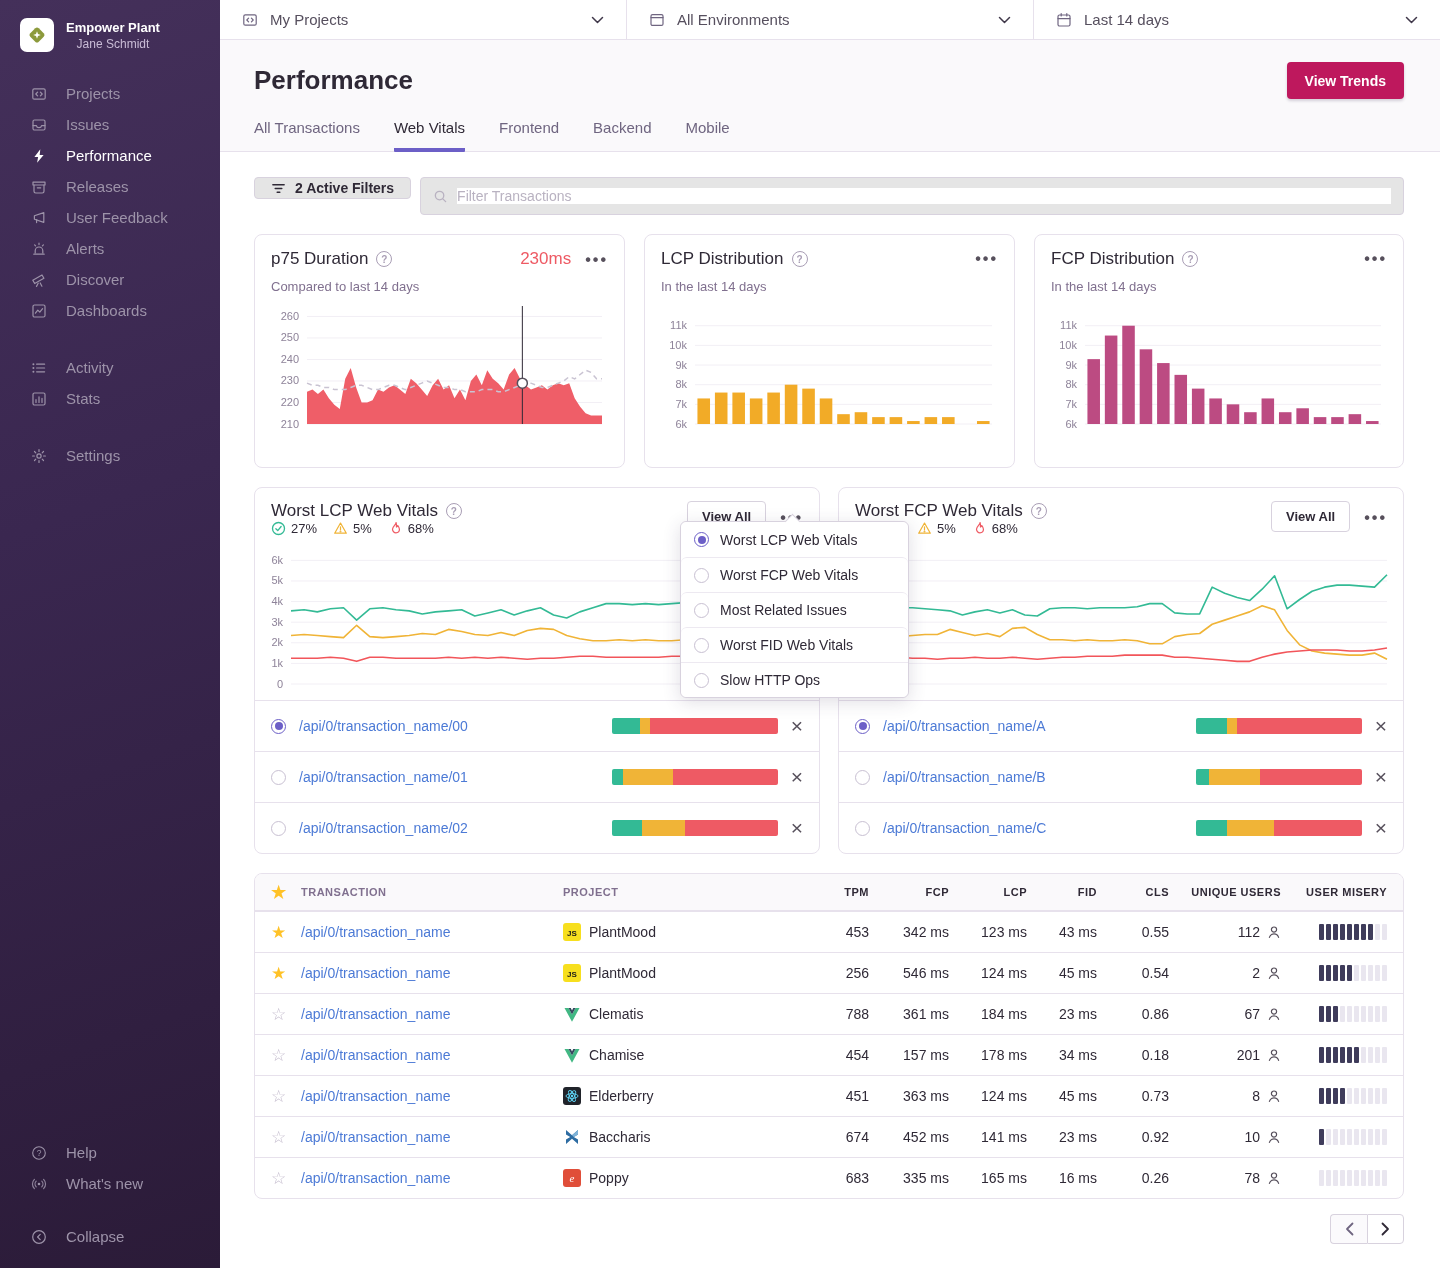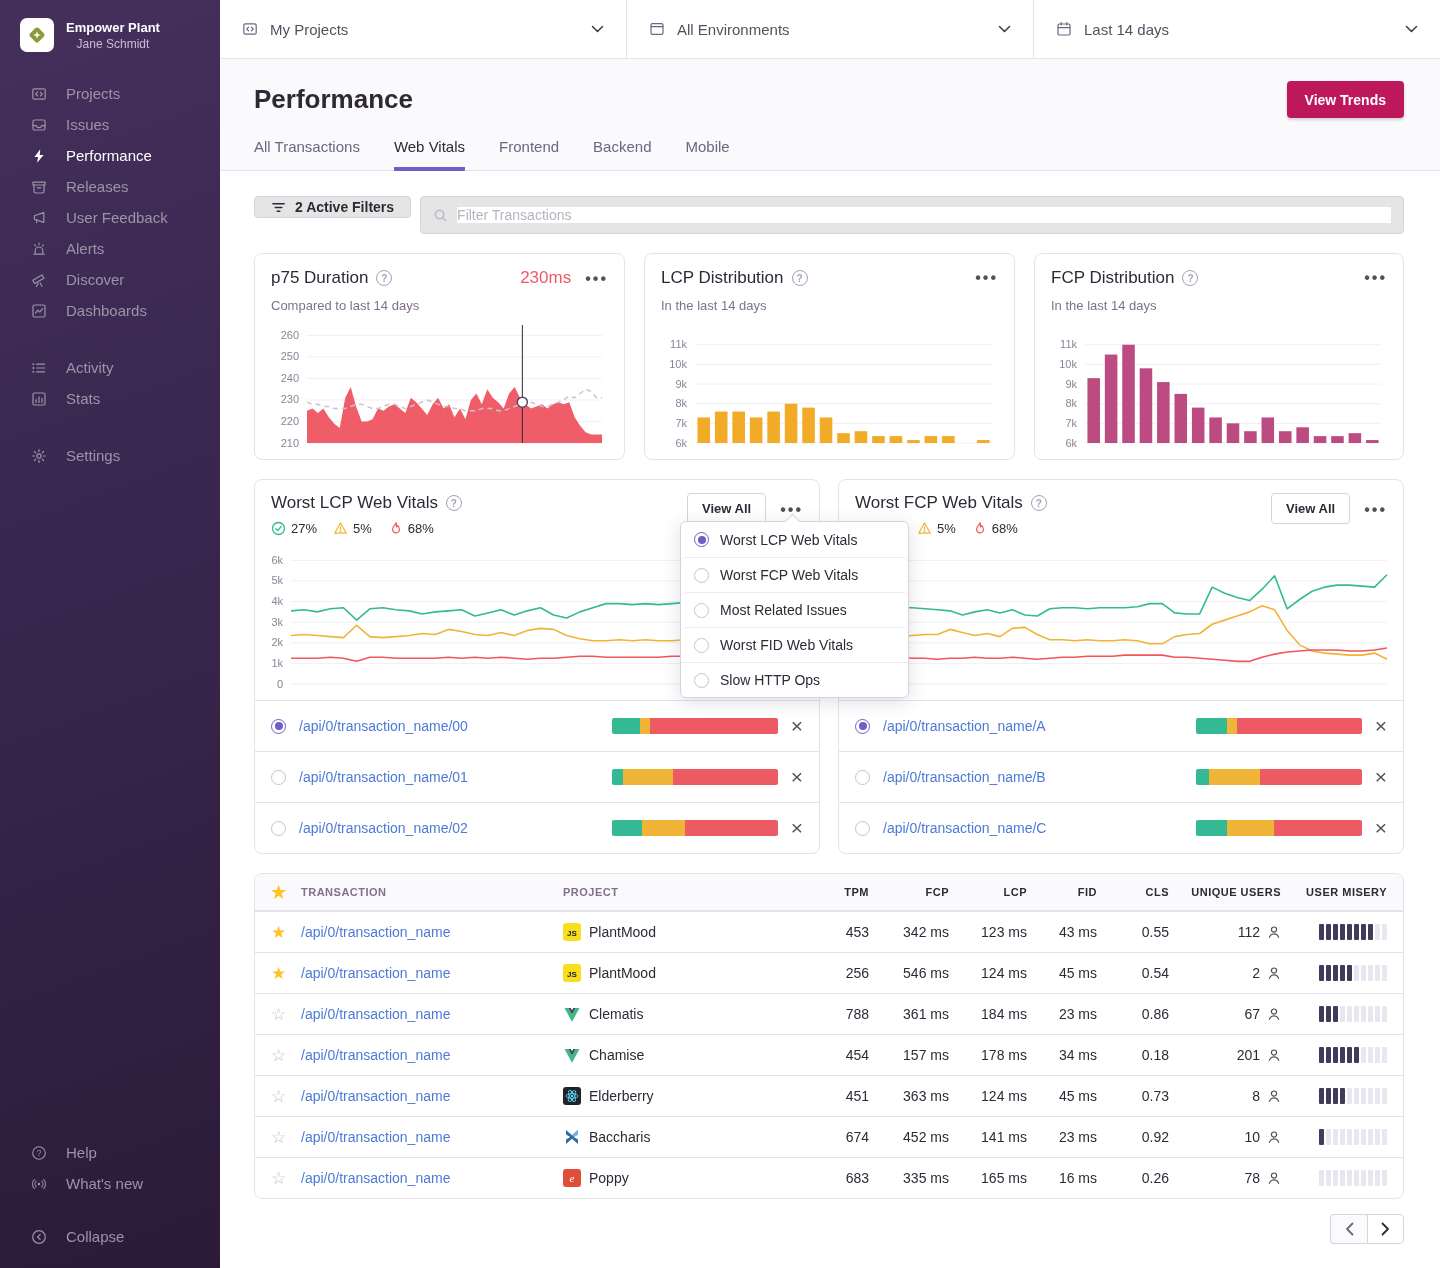--- a/index.html
+++ b/index.html
@@ -36,35 +36,35 @@
 
   .content { padding:25px 36px 0 34px; background:#fff; flex:1; }
 
   .filter-row { display:flex; gap:9px; margin-bottom:19px; }
   .filters-btn { height:22px; border:1px solid #D8D2DE; border-radius:4px; background:#e5e5e5; font-weight:700; font-size:14px; color:#2F2936; display:flex; align-items:center; gap:9px; padding:0 16px; cursor:pointer; font-family:inherit; }
   .searchbox { flex:1; height:38px; border:1px solid #D8D2DE; border-radius:4px; display:flex; align-items:center; padding:0 12px; gap:9px; background:#e5e5e5; }
   .searchbox input { border:none; outline:none; flex:1; font-size:14px; font-family:inherit; color:#2F2936; }
   .searchbox input::placeholder { color:#B9B2C1; }
 
   .cards { display:grid; grid-template-columns:1fr 1fr 1fr; gap:19px; margin-bottom:19px; }
-  .card { border:1px solid #E7E1EC; border-radius:8px; background:#fff; height:207px; padding:14px 16px 8px; }
+  .card { border:1px solid #E7E1EC; border-radius:8px; background:#fff; height:234px; padding:14px 16px 8px; }
   .card-head { display:flex; align-items:flex-start; justify-content:space-between; }
   .card-title { font-size:17px; color:#2F2936; display:flex; gap:8px; align-items:center; }
   .card-value { font-size:17px; font-weight:500; color:#EE5A64; display:flex; align-items:center; gap:14px; }
   .card-sub { font-size:13px; color:#80708F; margin-top:10px; }
   .mini-chart { height:130px; margin-top:8px; }
 
   .qmark { width:16px; height:16px; border:1.4px solid #A99EB5; border-radius:50%; color:#A99EB5; font-size:10px; font-weight:700; display:inline-flex; align-items:center; justify-content:center; flex:0 0 auto; }
   .dots { font-size:16px; font-weight:700; letter-spacing:2px; color:#57505C; cursor:pointer; line-height:1; padding-top:2px; }
 
   .panels { display:grid; grid-template-columns:1fr 1fr; gap:18px; margin-bottom:19px; }
   .panel { border:1px solid #E7E1EC; border-radius:8px; background:#fff; }
   .panel-head { padding:13px 16px 0; display:flex; justify-content:space-between; align-items:flex-start; }
   .panel-title { font-size:17px; color:#2F2936; display:flex; gap:8px; align-items:center; }
-  .badges { display:flex; gap:16px; margin-top:8px; font-size:13px; color:#2F2936; align-items:center; }
+  .badges { display:flex; gap:16px; font-size:13px; color:#2F2936; align-items:center; }
   .badge { display:flex; align-items:center; gap:5px; }
   .panel-actions { display:flex; align-items:center; gap:14px; }
   .view-all { height:31px; padding:0 14px; border:1px solid #D8D2DE; border-radius:4px; background:#fff; font-weight:700; font-size:13px; color:#2F2936; font-family:inherit; cursor:pointer;text-align:right; }
   .panel-chart { height:152px; margin:4px 10px 8px 6px; }
   .t-row { display:flex; align-items:center; gap:13px; height:51px; border-top:1px solid #E7E1EC; padding:0 16px; }
   .t-link { flex:1; font-size:14px; color:#4C7AD6; cursor:pointer; }
   .segbar { width:166px; height:16px; border-radius:2px; overflow:hidden; display:flex; }
   .segbar i { height:100%; display:block; }
   .xclose { font-size:21px; color:#57505C; line-height:1; cursor:pointer; padding-bottom:2px; }
 

